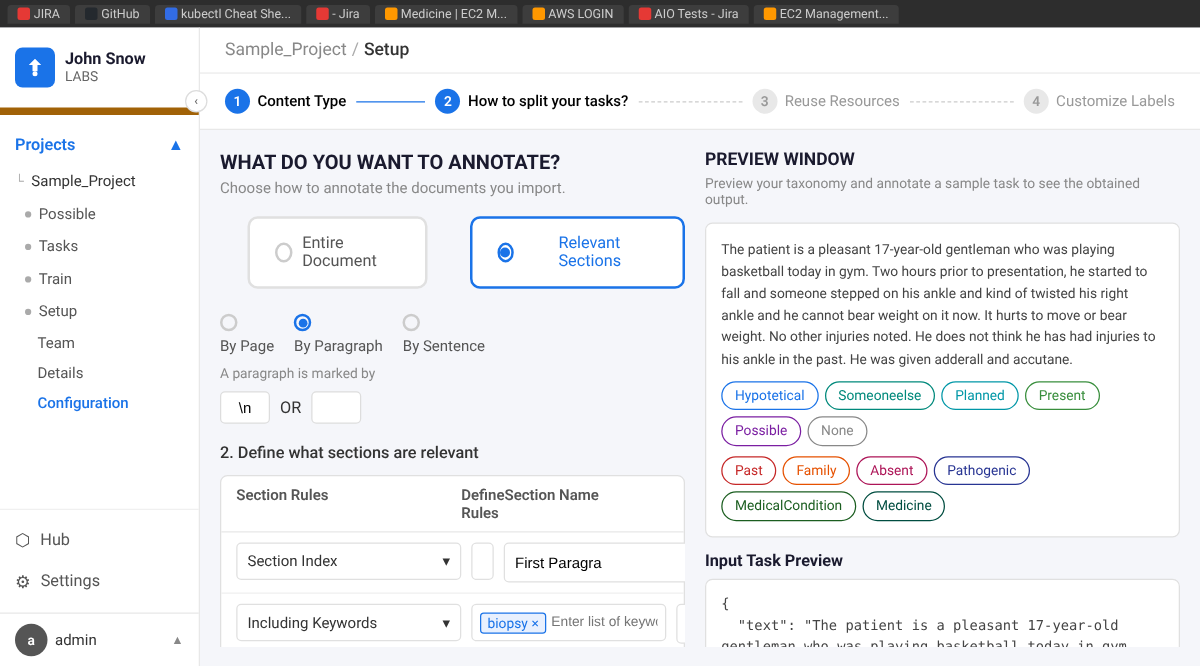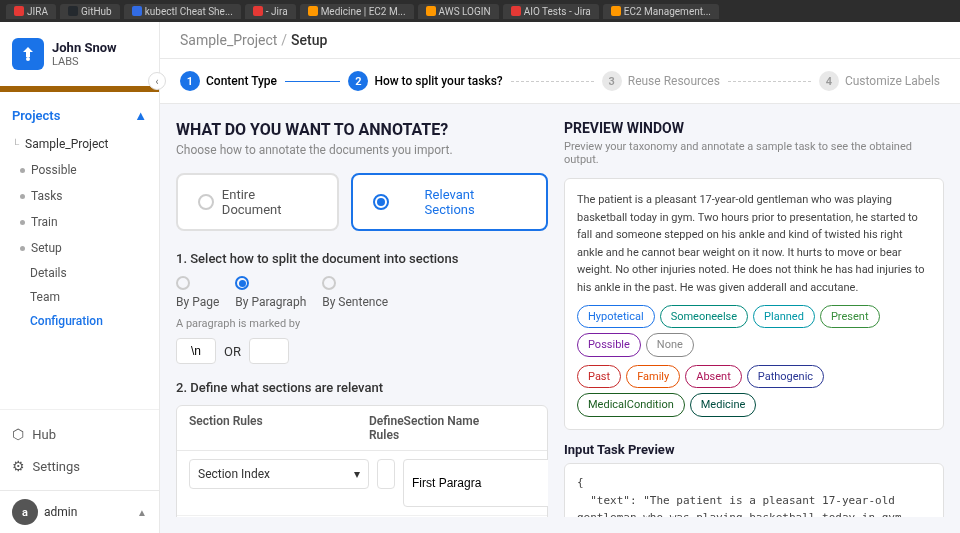--- a/index.html
+++ b/index.html
@@ -170,20 +170,21 @@
     
     .annotation-types { display: flex; gap: 12px; margin-bottom: 20px; }
     .annotation-type {
       border: 2px solid #e0e0e0;
       border-radius: 8px;
       padding: 12px 20px;
       display: flex; align-items: center; gap: 8px;
       cursor: pointer;
       font-size: 13px; color: #555;
       background: white;
+      margin-left: 22px;
     }
     .annotation-type.selected { border-color: #1a73e8; color: #1a73e8; gap: 36px; }
     .radio-circle {
       width: 16px; height: 16px; border-radius: 50%;
       border: 2px solid #ccc;
       display: flex; align-items: center; justify-content: center;
     }
     .radio-circle.selected { border-color: #1a73e8; }
     .radio-circle.selected::after {
       content: '';
@@ -278,21 +279,21 @@
     .keyword-tag .remove { cursor: pointer; font-size: 11px; }
     .keyword-input {
       border: none; outline: none;
       font-size: 11px; flex: 1; min-width: 60px;
     }
     .name-input {
       border: 1px solid #e0e0e0;
       border-radius: 4px;
       padding: 5px 8px;
       font-size: 12px;
-      height: 48px;
+      height: 32px;
       width: 100%;
     }
 
     
     .right-panel { width: 380px; overflow-y: auto; flex-shrink: 0; }
     .preview-title { font-size: 14px; font-weight: 700; color: #1a1a2e; margin-bottom: 4px; }
     .preview-subtitle { font-size: 11px; color: #888; margin-bottom: 12px; }
 
     .preview-text-box {
       background: white;
@@ -416,25 +417,25 @@
         <span>Tasks</span>
       </div>
       <div class="nav-item">
         <span class="dot"></span>
         <span>Train</span>
       </div>
       <div class="nav-item">
         <span class="dot"></span>
         <span>Setup</span>
       </div>
+      <div class="nav-sub-item team-section">
+        <span>Team</span>
+      </div>
       <div class="nav-sub-item">
         <span>Details</span>
-      </div>
-      <div class="nav-sub-item team-section">
-        <span>Team</span>
       </div>
       <div class="nav-sub-item active" style="color:#1a73e8; font-weight:500;">
         <span>Configuration</span>
       </div>
     </div>
 
     <div class="sidebar-bottom">
       <div class="sidebar-bottom-item">
         <span style="font-size:14px;">⬡</span>
         <span>Hub</span>
@@ -508,21 +509,20 @@
           <div class="annotation-type">
             <div class="radio-circle"></div>
             <span>Entire Document</span>
           </div>
           <div class="annotation-type selected">
             <div class="radio-circle selected"></div>
             <span>Relevant Sections</span>
           </div>
         </div>
 
-        <div class="section-label">1. Select how to split the document into sections</div>
         <div class="split-options">
           <div class="radio-row">
             <div class="radio-btn"></div>
             <span>By Page</span>
           </div>
           <div class="radio-row">
             <div class="radio-btn selected"></div>
             <span>By Paragraph</span>
           </div>
           <div class="radio-row">

